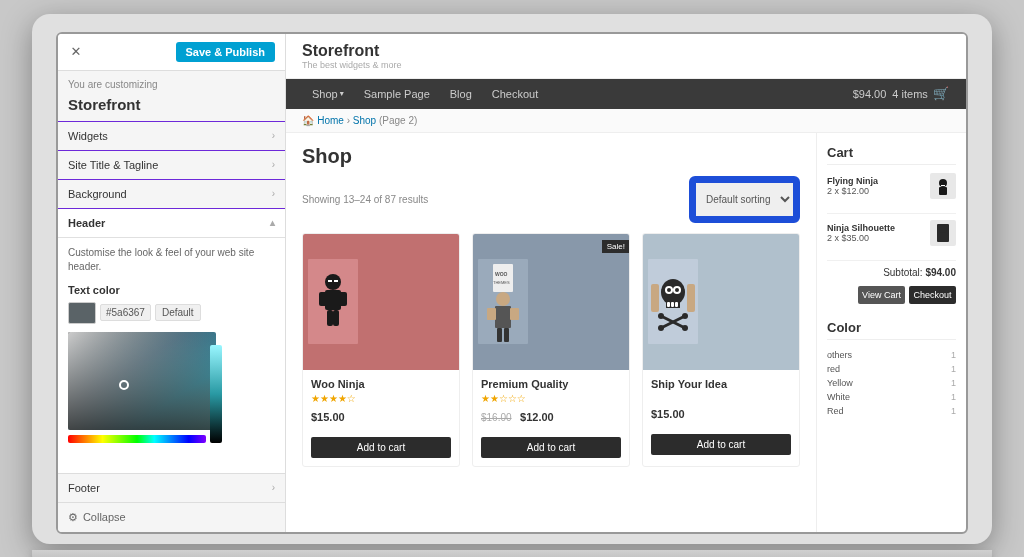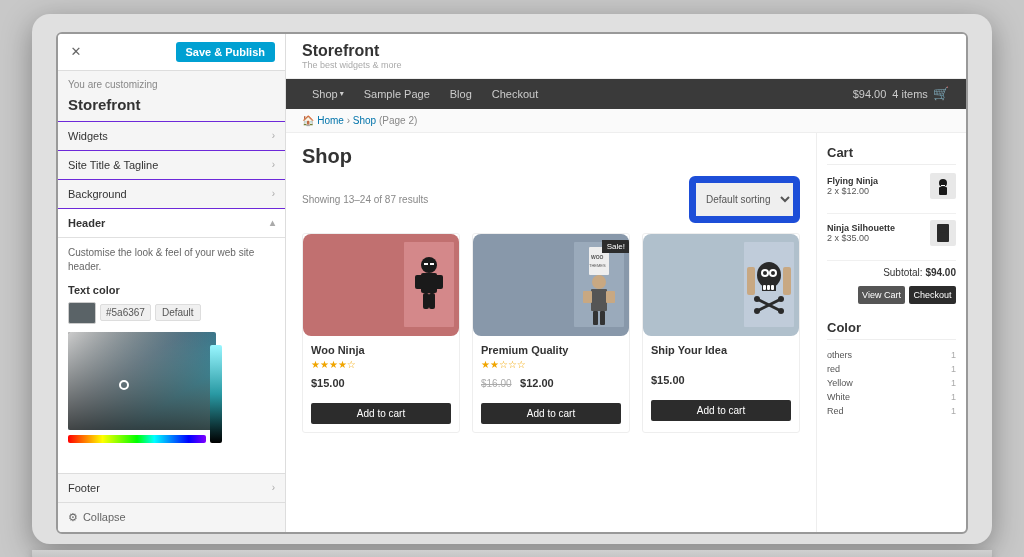--- a/index.html
+++ b/index.html
@@ -360,27 +360,26 @@
     .product-card {
       flex: 1;
       border: 1px solid #eee;
       border-radius: 3px;
       overflow: hidden;
       background: #fff;
     }
 
     .product-image {
       width: 100%;
-      height: 102px;
+      height: 136px;
       position: relative;
       overflow: hidden;
       display: flex;
       align-items: center;
-      justify-content: flex-end;
-      border-radius: 8px;
+      justify-content: flex-start;
     }
 
     .sale-badge {
       position: absolute;
       top: 6px;
       right: -1px;
       background: #2c2c2c;
       color: #fff;
       font-size: 8px;
       padding: 2px 5px;

